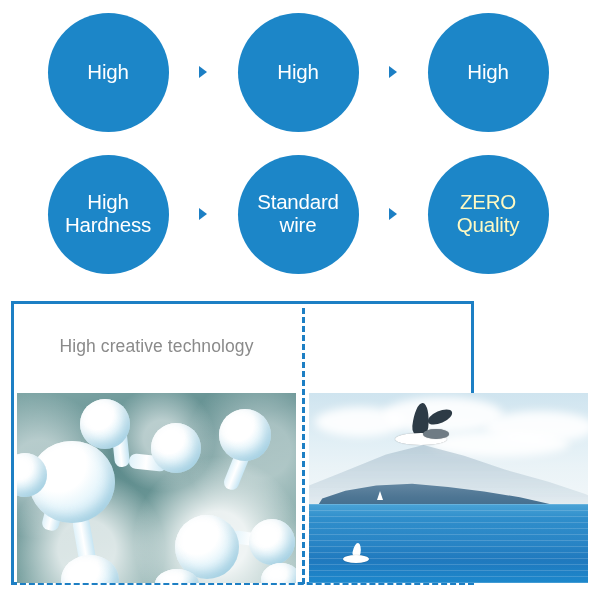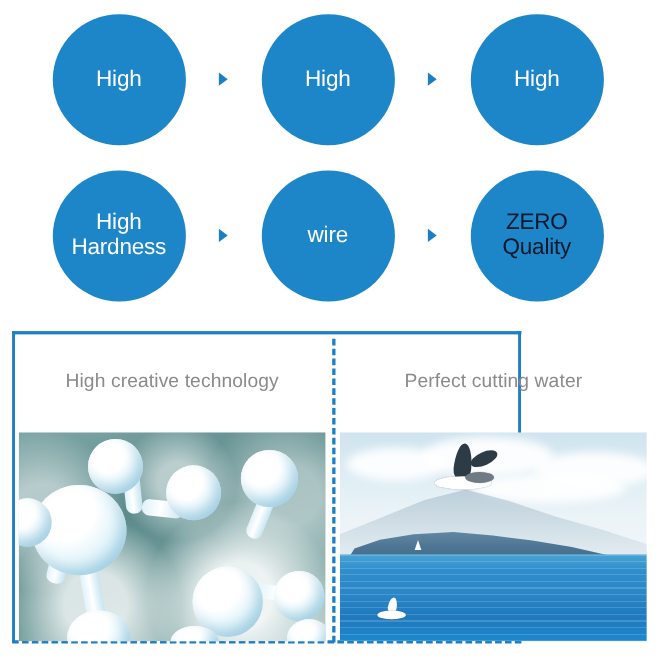--- a/index.html
+++ b/index.html
@@ -262,30 +262,31 @@
         <span class="ln">Hardness</span>
       </div>
     </div>
 
     <div class="arrow-slot">
       <span class="arrow-mark" style="border-left-color: rgb(28, 127, 196);"></span>
     </div>
 
     <div class="circle-slot">
       <div class="feature-circle" style="background: rgb(28, 134, 200); color: rgb(255, 255, 255);">
+        <span class="ln">Standard</span>
         <span class="ln">wire</span>
       </div>
     </div>
 
     <div class="arrow-slot">
       <span class="arrow-mark" style="border-left-color: rgb(28, 127, 196);"></span>
     </div>
 
     <div class="circle-slot">
-      <div class="feature-circle" style="background: rgb(28, 134, 200); color: #0f172a;">
+      <div class="feature-circle" style="background: rgb(28, 134, 200); color: #fef9c3;">
         <span class="ln">ZERO</span>
         <span class="ln">Quality</span>
       </div>
     </div>
 
   </div>
 </div>
 
 <div id="panel">
 
@@ -312,21 +313,20 @@
       <div class="mol-ball" style="left:202px; top:16px;  width:52px;  height:52px;"></div>
       <div class="mol-ball" style="left:158px; top:122px; width:64px;  height:64px;"></div>
       <div class="mol-ball" style="left:232px; top:126px; width:46px;  height:46px;"></div>
       <div class="mol-ball" style="left:44px;  top:162px; width:58px;  height:50px;"></div>
       <div class="mol-ball" style="left:244px; top:170px; width:40px;  height:34px;"></div>
       <div class="mol-ball" style="left:138px; top:176px; width:44px;  height:30px;"></div>
     </div>
   </div>
 
   <div class="panel-col" id="panel-col-right">
-    <div class="panel-caption" style="color: rgb(138, 138, 138);">Perfect cutting water</div>
 
     <div class="panel-photo">
       <div class="sea-wrap">
         <div class="sky"></div>
 
         <div class="cloud" style="left:6px;   top:14px; width:90px; height:30px;"></div>
         <div class="cloud" style="left:74px;  top:4px;  width:120px;height:36px;"></div>
         <div class="cloud" style="left:176px; top:18px; width:110px;height:32px;"></div>
         <div class="cloud" style="left:120px; top:38px; width:140px;height:26px;"></div>
 

